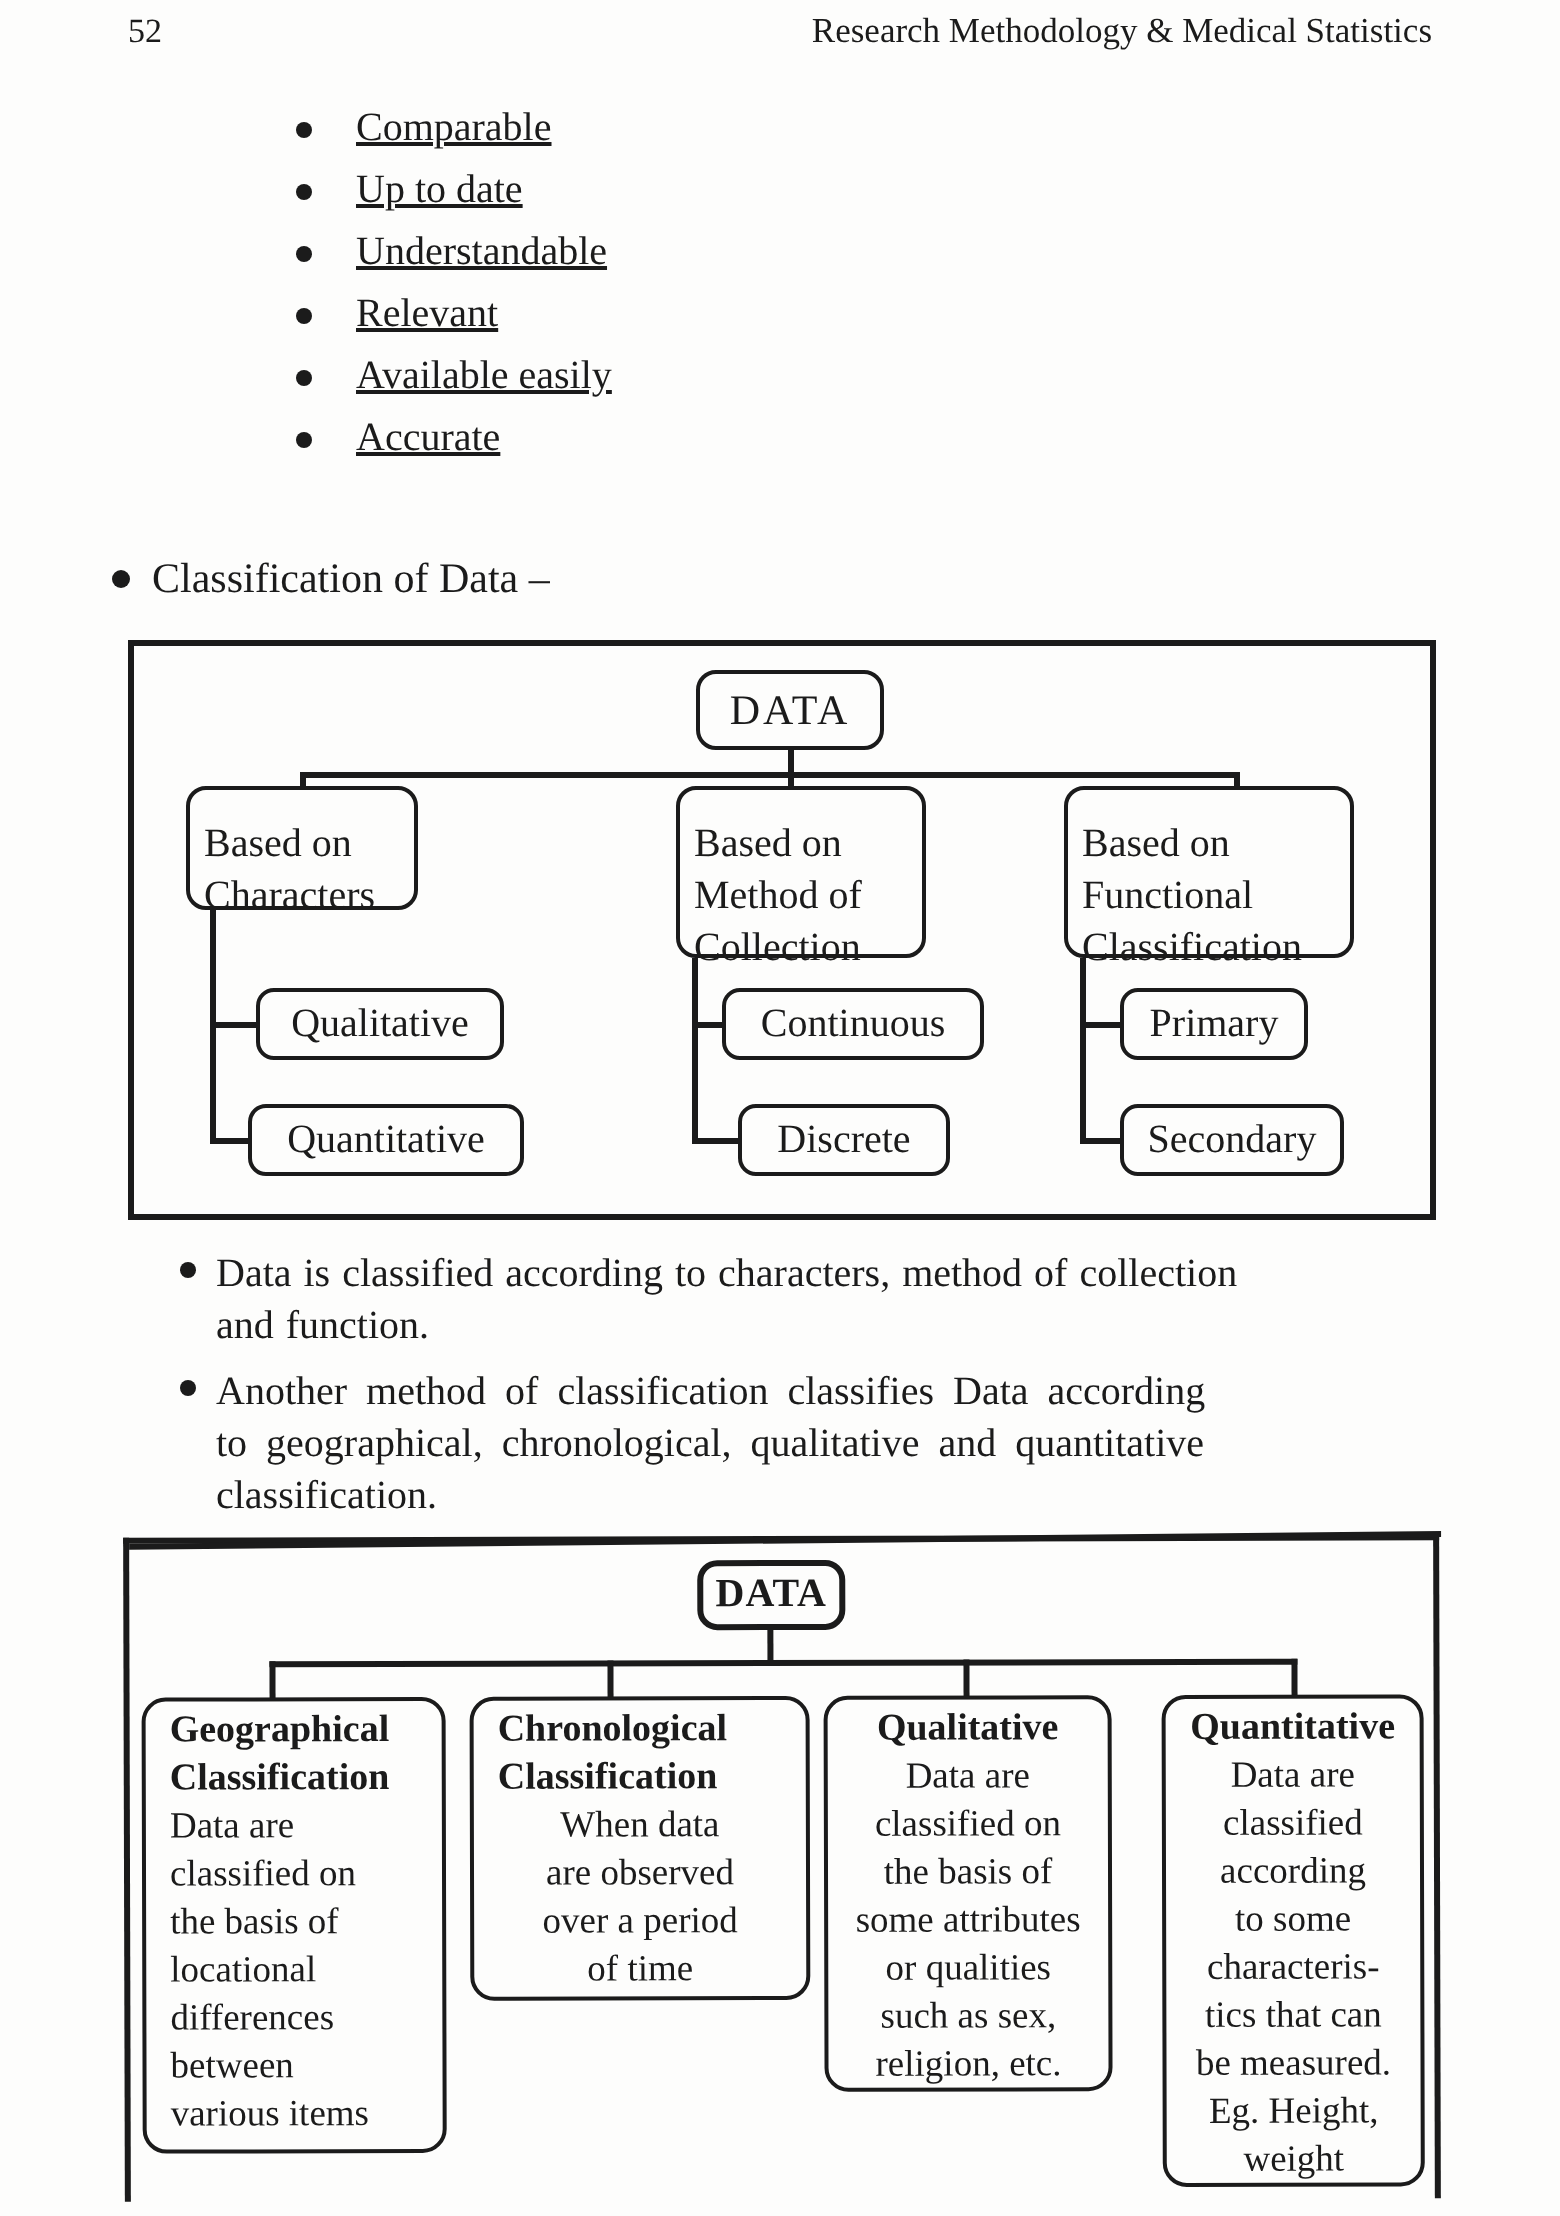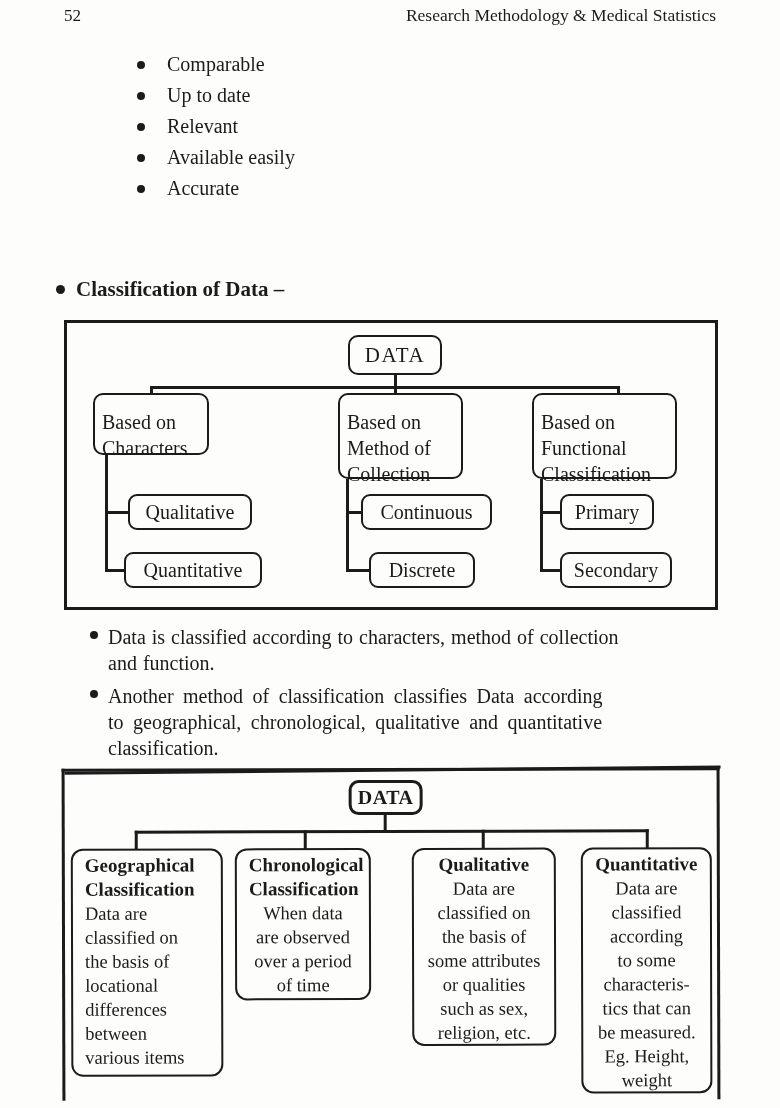--- a/index.html
+++ b/index.html
@@ -9,27 +9,27 @@
     font-family:"Liberation Serif","DejaVu Serif",serif;
     color:#1b1b1b;
   }
   .abs { position:absolute; }
 
   
   .pagenum { left:64px; top:6px; font-size:17px; }
   .runhead { right:64px; top:5px; font-size:17.5px;margin-left:48px; }
 
   
-  .qlist { left:137px; top:49px; }
+  .qlist { left:148px; top:49px;text-decoration:underline; }
   .q-item { display:flex; align-items:center; height:31px; font-size:20px; }
   .dot { width:8px; height:8px; border-radius:50%; background:#1b1b1b; margin-right:22px; flex:none; }
   .dot.big { width:9px; height:9px; margin-right:11px; }
 
   
-  .heading { left:56px; top:277px; display:flex; align-items:center; font-size:21px; font-weight:bold; }
+  .heading { left:56px; top:277px; display:flex; align-items:center; font-size:21px; font-weight:normal; }
 
   
   .frame { position:absolute; border:3px solid #1b1b1b; box-sizing:border-box; }
   .dbox {
     position:absolute; border:2.5px solid #1b1b1b; border-radius:10px;
     box-sizing:border-box; background:#fdfdfc;
   }
   .hline, .vline { position:absolute; background:#1b1b1b; }
   .hline { height:2.5px; }
   .vline { width:2.5px; }
@@ -60,21 +60,21 @@
 
   
   .d2 { left:62px; top:768px; width:658px; height:332px; border-bottom:none; transform:rotate(-0.15deg); }
   .d2-root { left:284px; top:9px; width:74px; height:35px; font-size:20px; font-weight:bold; letter-spacing:0.5px; border-width:3px; }
   .cat { border-radius:12px; padding:3px 12px; top:77px; border-width:2.5px; }
   .cat-title { font-weight:bold; font-size:19px; line-height:24px; }
   .cat-desc { font-size:18.5px; line-height:24px; }
   .ta-l { text-align:left; }
   .ta-c { text-align:center; }
   .d2-b0 { left:6px;   width:152px; height:228px; }
-  .d2-b1 { left:170px; width:136px; height:152px; }
+  .d2-b1 { left:170px; width:170px; height:152px; }
   .d2-b2 { left:347px; width:144px; height:198px; }
   .d2-b3 { left:516px; width:131px; height:246px; }
   .d2-bottom { left:0px; top:322px; width:656px; height:3px; background:#1b1b1b;
                transform:rotate(-0.4deg); transform-origin:left bottom; }
 </style>
 </head>
 <body>
 
 <div class="page">
 
@@ -82,20 +82,24 @@
   <div class="abs runhead">Research Methodology &amp; Medical Statistics</div>
 
   <div class="abs qlist">
     <div class="q-item">
         <span class="dot"></span>
         <span>Comparable</span>
       </div>
     <div class="q-item">
         <span class="dot"></span>
         <span>Up to date</span>
+      </div>
+    <div class="q-item">
+        <span class="dot"></span>
+        <span>Understandable</span>
       </div>
     <div class="q-item">
         <span class="dot"></span>
         <span>Relevant</span>
       </div>
     <div class="q-item">
         <span class="dot"></span>
         <span>Available easily</span>
       </div>
     <div class="q-item">

